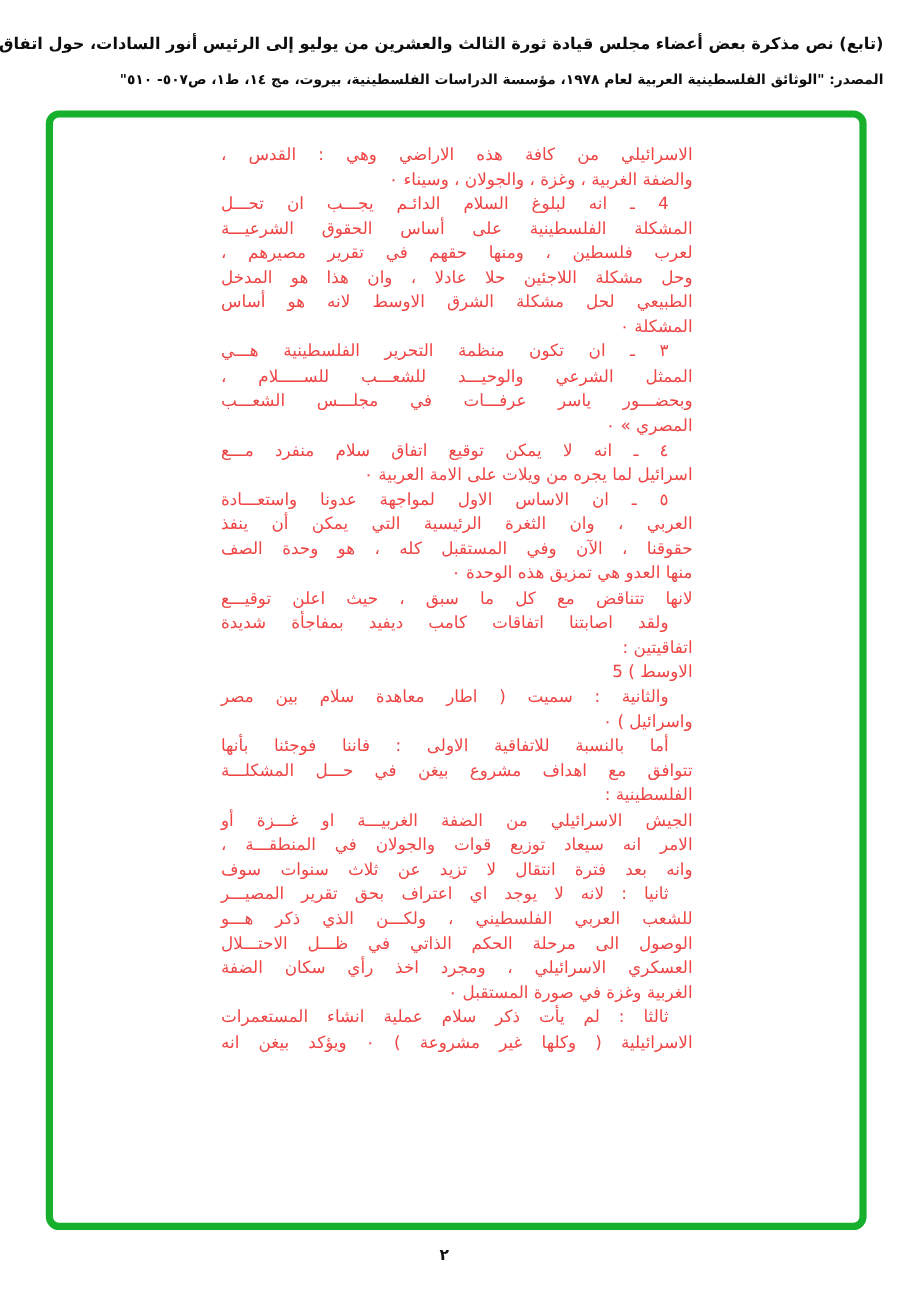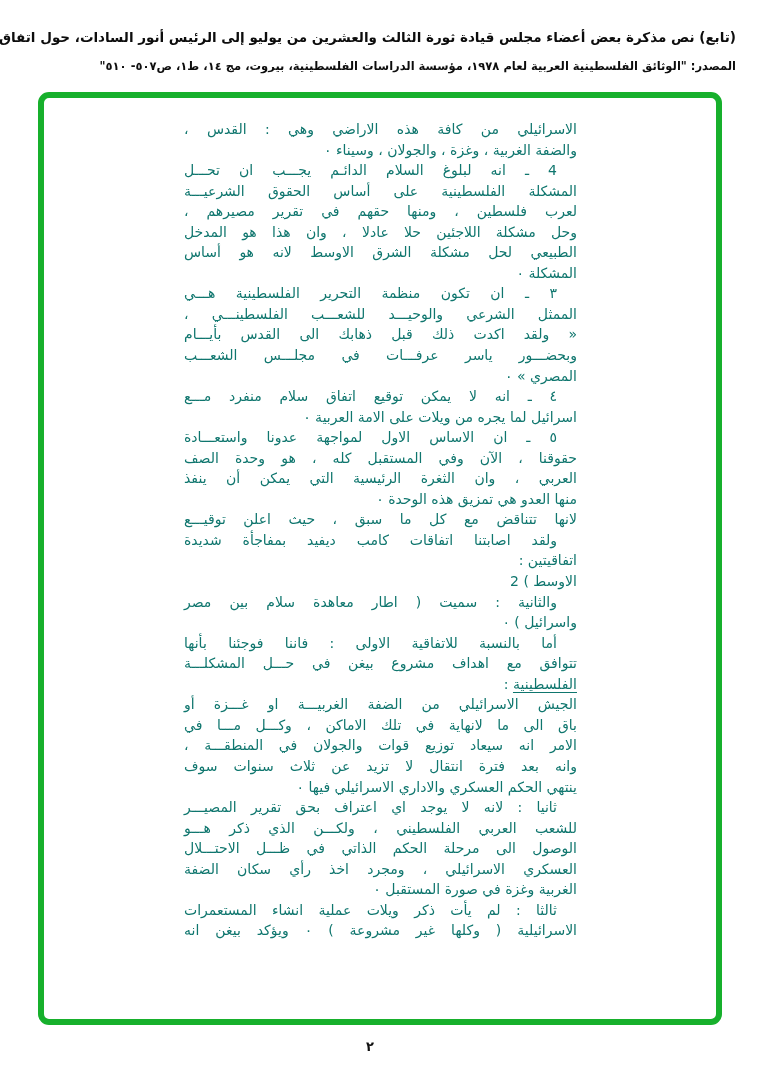--- a/index.html
+++ b/index.html
@@ -53,37 +53,36 @@
     border-radius: 11px;
     background: transparent;
   }
   
   #doc-body {
     position: absolute;
     top: 119px;
     right: 181px;
     width: 393px;
     direction: rtl;
-    color: #0f766e;
+    color: #ef4444;
   }
   .line {
     height: 20.55px;
     line-height: 20.55px;
     font-size: 14px;
     text-align: right;
   }
   .line.j {
     text-align: justify;
     text-align-last: justify;
   }
   .line.indent {
     padding-right: 20px;
   }
   .u {
-    text-decoration: underline;
     text-underline-offset: 3px;
   }
   
   #page-number {
     position: absolute;
     top: 1039px;
     left: 0;
     width: 740px;
     text-align: center;
     font-size: 13px;
@@ -106,48 +105,45 @@
   <div id="doc-body">
       <div class="line j">الاسرائيلي من كافة هذه الاراضي وهي : القدس ،</div>
       <div class="line">والضفة الغربية ، وغزة ، والجولان ، وسيناء ٠</div>
       <div class="line j indent">4 ـ انه لبلوغ السلام الدائـم يجـــب ان تحـــل</div>
       <div class="line j">المشكلة الفلسطينية على أساس الحقوق الشرعيـــة</div>
       <div class="line j">لعرب فلسطين ، ومنها حقهم في تقرير مصيرهم ،</div>
       <div class="line j">وحل مشكلة اللاجئين حلا عادلا ، وان هذا هو المدخل</div>
       <div class="line j">الطبيعي لحل مشكلة الشرق الاوسط لانه هو أساس</div>
       <div class="line">المشكلة ٠</div>
       <div class="line j indent">٣ ـ ان تكون منظمة التحرير الفلسطينية هـــي</div>
-      <div class="line j">الممثل الشرعي والوحيـــد للشعـــب الفلسطينـــي ،</div>
-      <div class="line j">« ولقد اكدت ذلك قبل ذهابك الى القدس بأيـــام</div>
+      <div class="line j">الممثل الشرعي والوحيـــد للشعـــب للســـــلام ،</div>
       <div class="line j">وبحضـــور ياسر عرفـــات في مجلـــس الشعـــب</div>
       <div class="line">المصري » ٠</div>
       <div class="line j indent">٤ ـ انه لا يمكن توقيع اتفاق سلام منفرد مـــع</div>
       <div class="line">اسرائيل لما يجره من ويلات على الامة العربية ٠</div>
       <div class="line j indent">٥ ـ ان الاساس الاول لمواجهة عدونا واستعـــادة</div>
+      <div class="line j">العربي ، وان الثغرة الرئيسية التي يمكن أن ينفذ</div>
       <div class="line j">حقوقنا ، الآن وفي المستقبل كله ، هو وحدة الصف</div>
-      <div class="line j">العربي ، وان الثغرة الرئيسية التي يمكن أن ينفذ</div>
       <div class="line">منها العدو هي تمزيق هذه الوحدة ٠</div>
       <div class="line j">لانها تتناقض مع كل ما سبق ، حيث اعلن توقيـــع</div>
       <div class="line j indent">ولقد اصابتنا اتفاقات كامب ديفيد بمفاجأة شديدة</div>
       <div class="line">اتفاقيتين :</div>
-      <div class="line">الاوسط ) 2</div>
+      <div class="line">الاوسط ) 5</div>
       <div class="line j indent">والثانية : سميت ( اطار معاهدة سلام بين مصر</div>
       <div class="line">واسرائيل ) ٠</div>
       <div class="line j indent">أما بالنسبة للاتفاقية الاولى : فاننا فوجئنا بأنها</div>
       <div class="line j">تتوافق مع اهداف مشروع بيغن في حـــل المشكلـــة</div>
       <div class="line"><span class="u">الفلسطينية</span> :</div>
       <div class="line j">الجيش الاسرائيلي من الضفة الغربيـــة او غـــزة أو</div>
-      <div class="line j">باق الى ما لانهاية في تلك الاماكن ، وكـــل مـــا في</div>
       <div class="line j">الامر انه سيعاد توزيع قوات والجولان في المنطقـــة ،</div>
       <div class="line j">وانه بعد فترة انتقال لا تزيد عن ثلاث سنوات سوف</div>
-      <div class="line">ينتهي الحكم العسكري والاداري الاسرائيلي فيها ٠</div>
       <div class="line j indent">ثانيا : لانه لا يوجد اي اعتراف بحق تقرير المصيـــر</div>
       <div class="line j">للشعب العربي الفلسطيني ، ولكـــن الذي ذكر هـــو</div>
       <div class="line j">الوصول الى مرحلة الحكم الذاتي في ظـــل الاحتـــلال</div>
       <div class="line j">العسكري الاسرائيلي ، ومجرد اخذ رأي سكان الضفة</div>
       <div class="line">الغربية وغزة في صورة المستقبل ٠</div>
-      <div class="line j indent">ثالثا : لم يأت ذكر ويلات عملية انشاء المستعمرات</div>
+      <div class="line j indent">ثالثا : لم يأت ذكر سلام عملية انشاء المستعمرات</div>
       <div class="line j">الاسرائيلية ( وكلها غير مشروعة ) ٠ ويؤكد بيغن انه</div>
     </div>
 
   <div id="page-number">٢</div>
 
 </div>
 
 </body></html>

